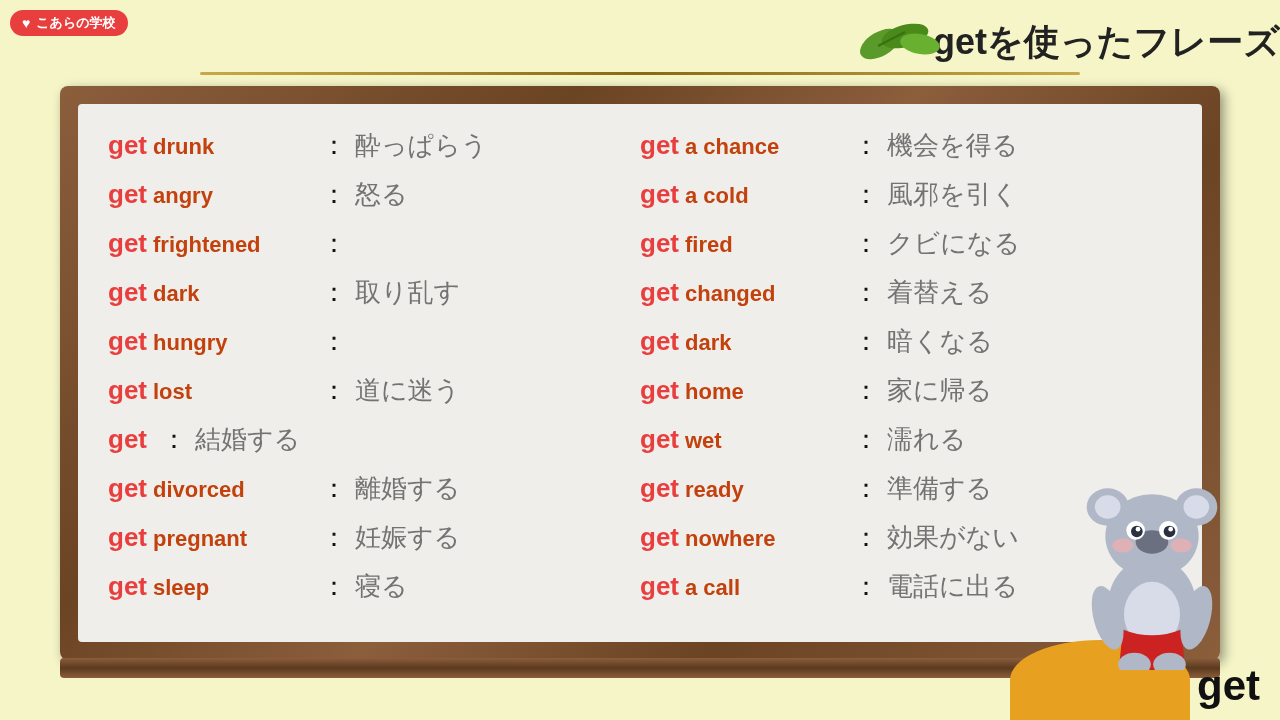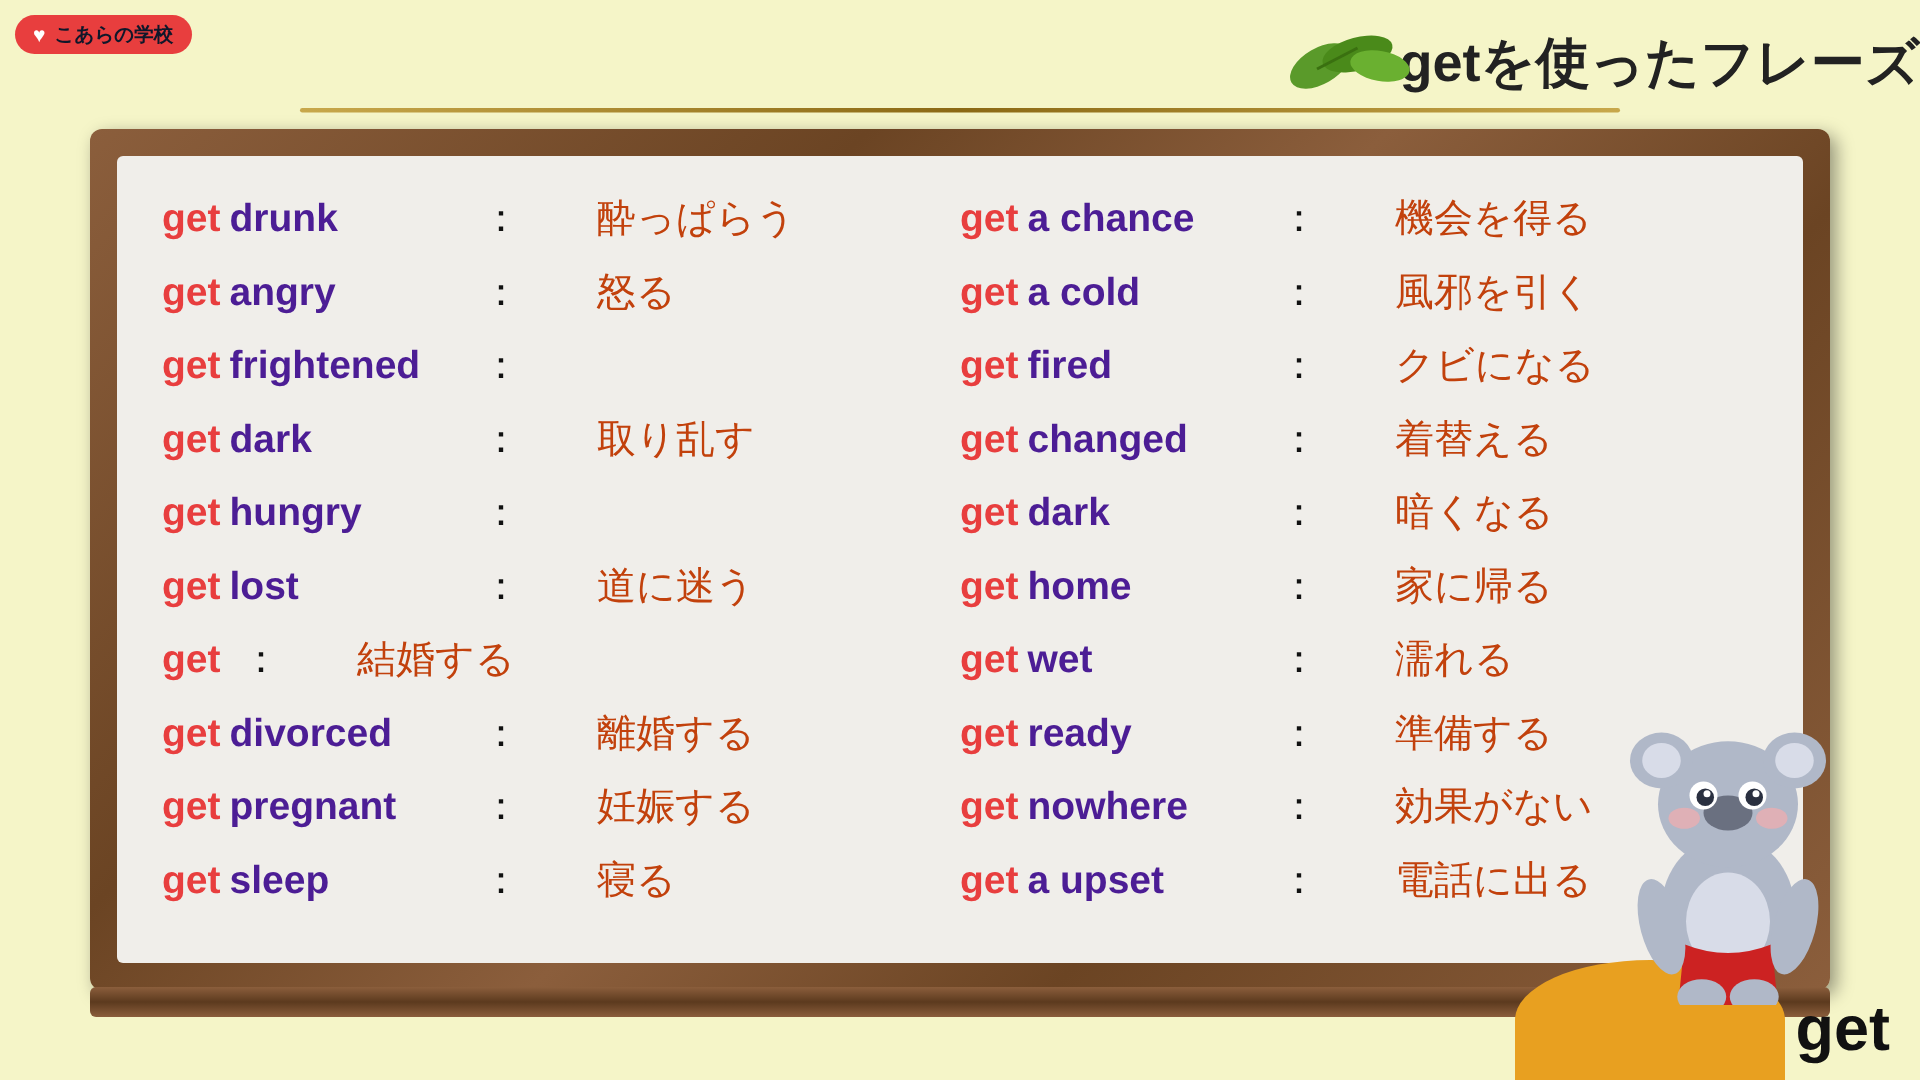--- a/index.html
+++ b/index.html
@@ -24,21 +24,21 @@
       display: flex;
       align-items: center;
       gap: 6px;
       z-index: 10;
     }
     .logo-heart {
       color: white;
       font-size: 14px;
     }
     .logo-text {
-      color: #0f172a;
+      color: #ffffff;
       font-size: 13px;
       font-weight: bold;
     }
 
     
     .page-title-area {
       position: absolute;
       top: 18px;
       left: 0;
       right: 0;
@@ -96,36 +96,35 @@
     }
 
     .get-word {
       color: #e83e3e;
       font-size: 26px;
       font-weight: bold;
       min-width: 45px;
     }
 
     .phrase-rest {
-      color: #4c1d95;
-      font-size: 26px;
+      color: #c2410c;
+      font-size: 22px;
       font-weight: bold;
       min-width: 160px;
     }
 
     .colon {
       color: #111;
       font-size: 26px;
       margin: 0 8px;
     }
 
     .meaning {
-      color: #c2410c;
+      color: #737373;
       font-size: 26px;
-      margin-left: 43px;
     }
 
     
     .floor-bar {
       position: absolute;
       bottom: 42px;
       left: 60px;
       right: 60px;
       height: 20px;
       background: linear-gradient(180deg, #8B5E3C, #5c3a1e, #8B5E3C);
@@ -298,21 +297,21 @@
         <span class="meaning">効果がない</span>
       </div>
       <div class="phrase-row">
         <span class="get-word">get</span>
         <span class="phrase-rest"> sleep</span>
         <span class="colon">：</span>
         <span class="meaning">寝る</span>
       </div>
       <div class="phrase-row">
         <span class="get-word">get</span>
-        <span class="phrase-rest"> a upset</span>
+        <span class="phrase-rest"> a call</span>
         <span class="colon">：</span>
         <span class="meaning">電話に出る</span>
       </div>
     </div>
 </div>
 
 <div class="floor-bar"></div>
 
 <div class="orange-blob"></div>
 

